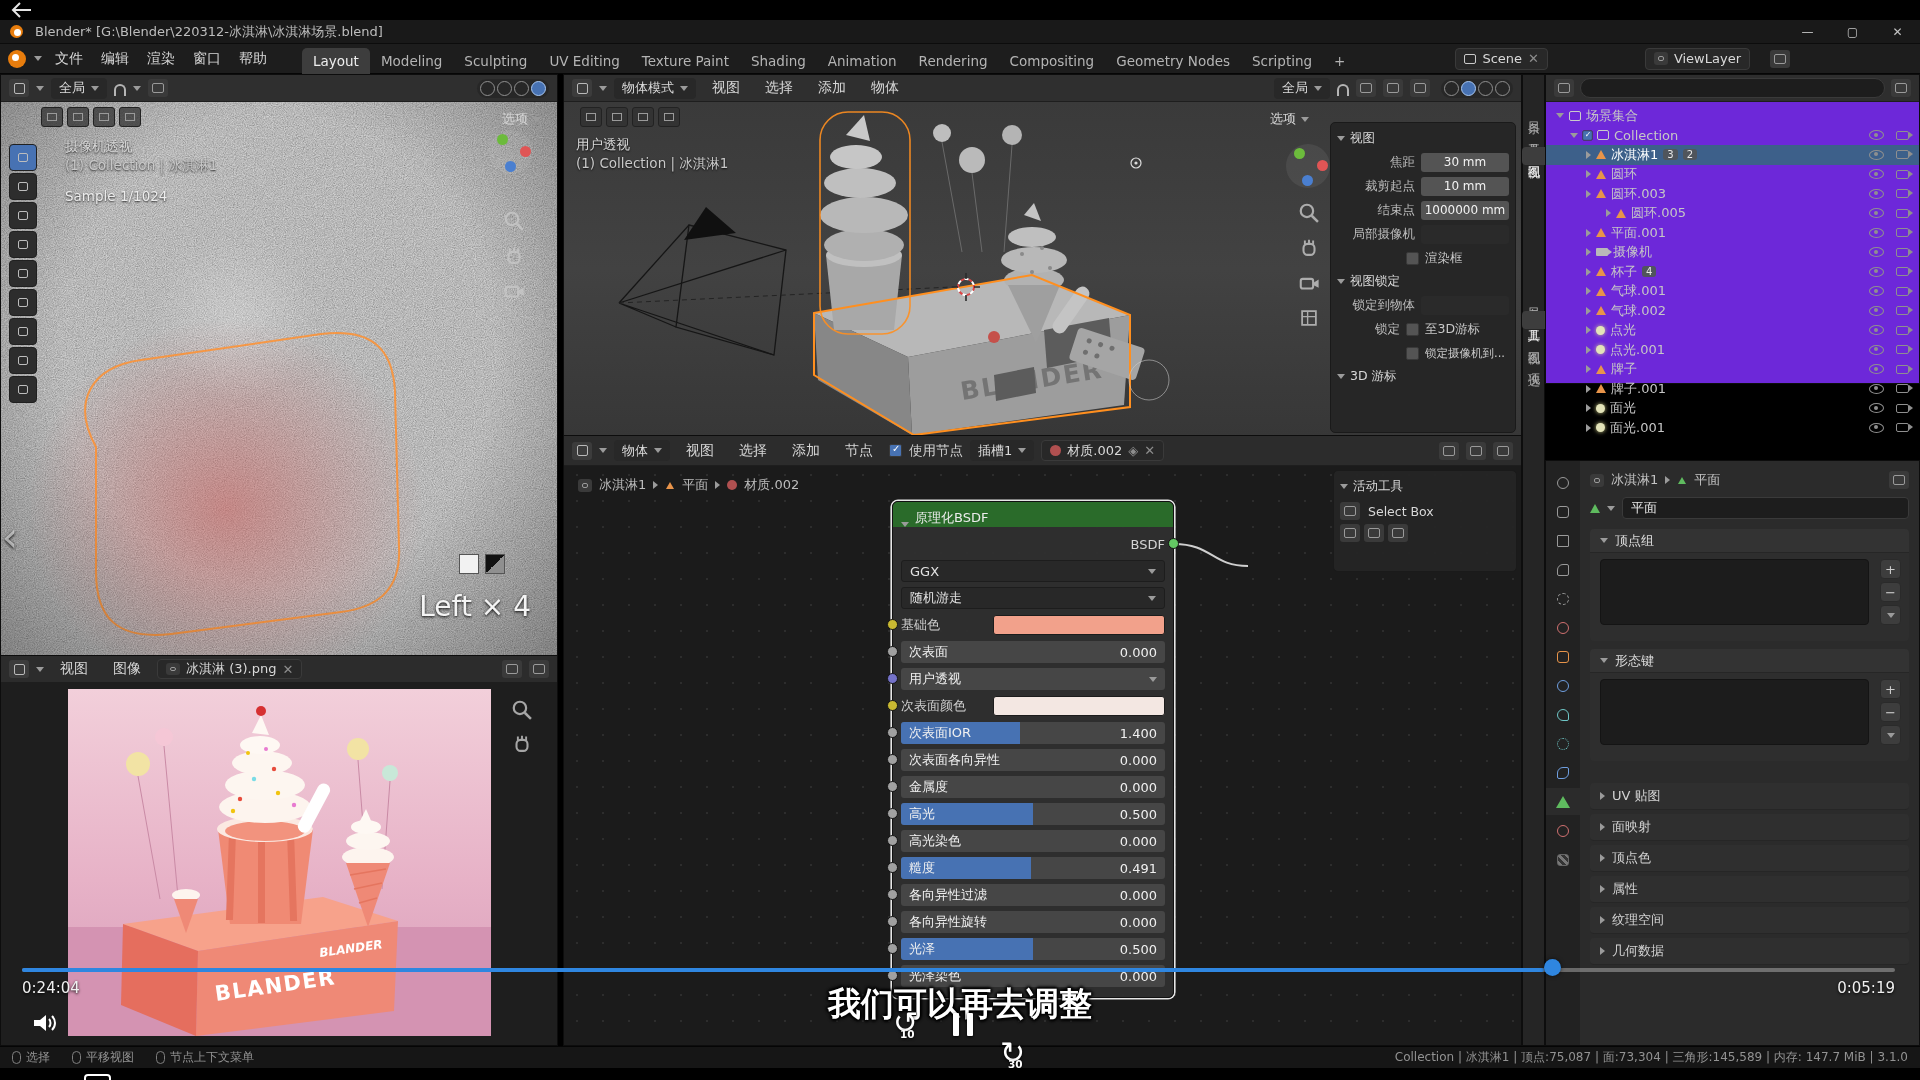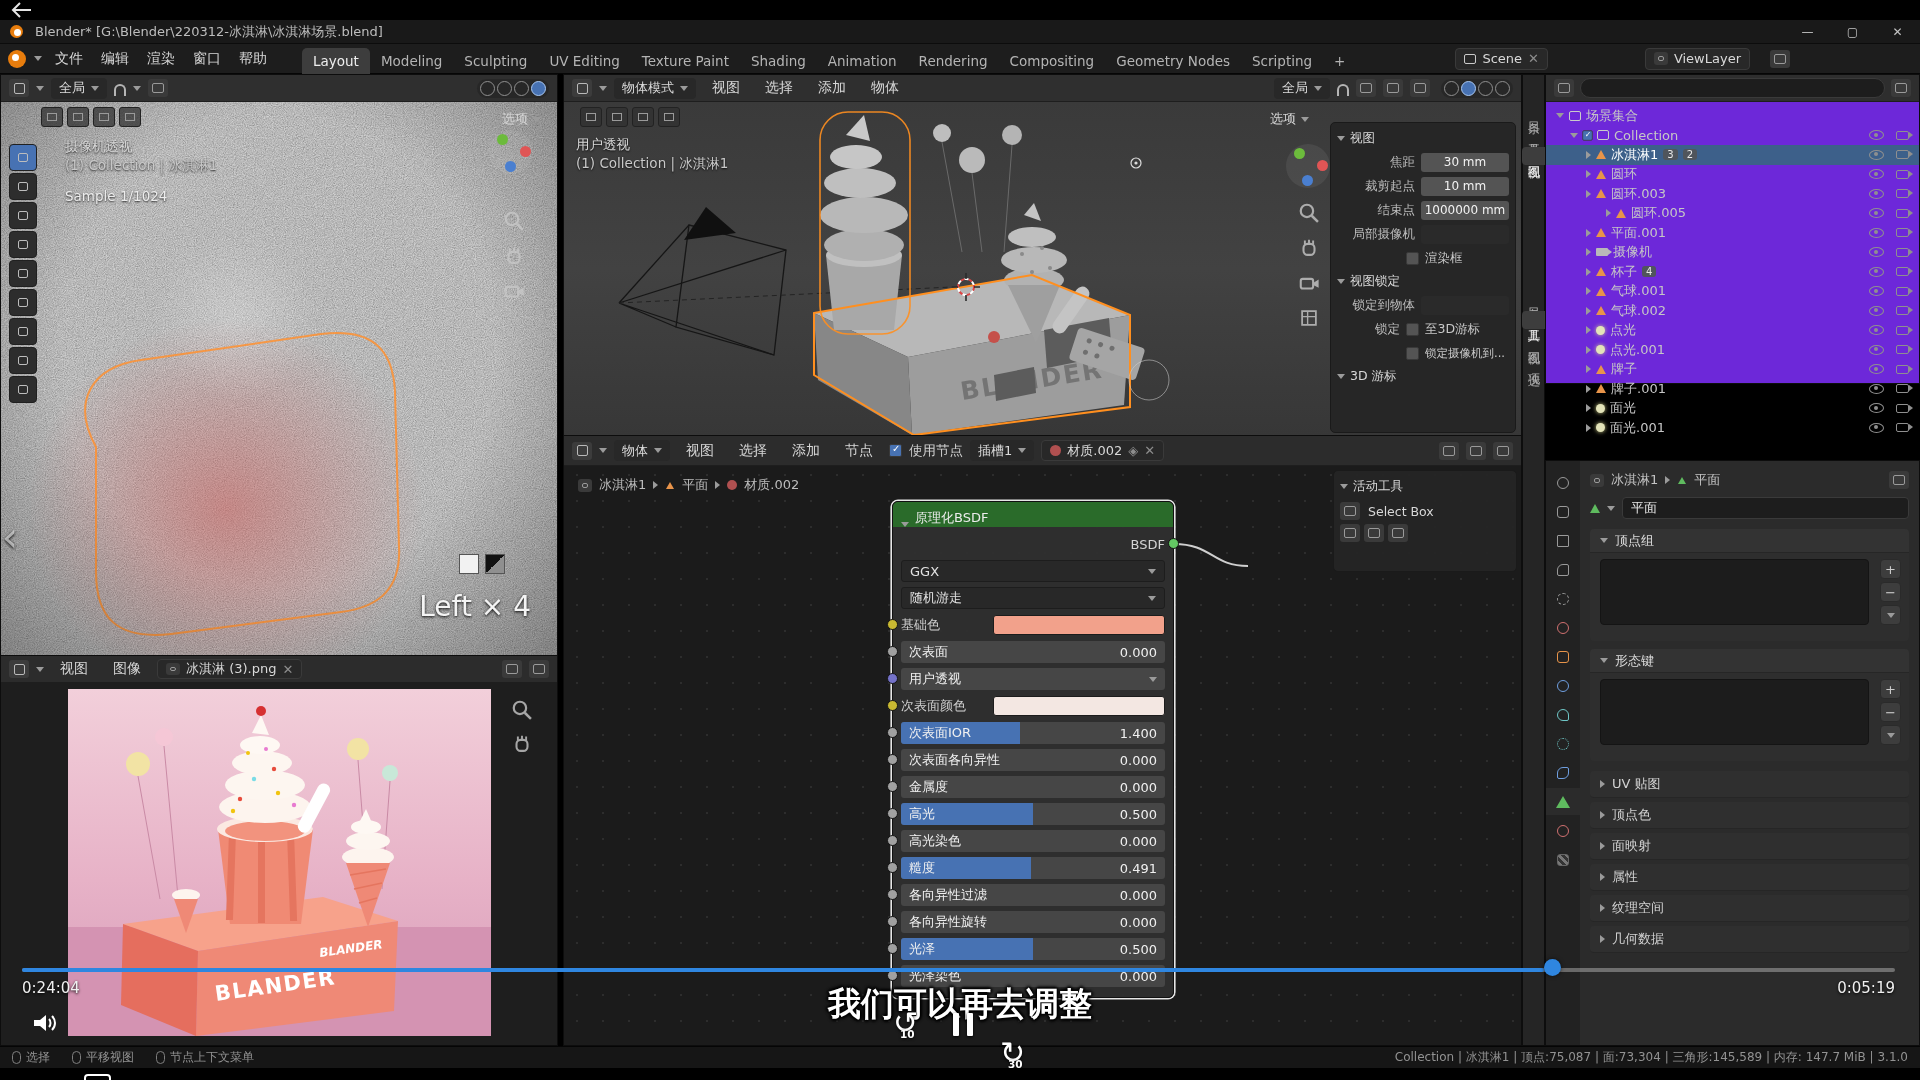--- a/index.html
+++ b/index.html
@@ -1023,32 +1023,32 @@
         <div class="pside">
           <div class="pbtn">+</div>
           <div class="pbtn">−</div>
           <div class="pbtn">
               <span class="chev"></span>
             </div>
         </div>
       </div>
     </div>
 
-    <div style="margin-top:10px">
+    <div style="margin-top:22px">
       <div class="pclosed">
           <span class="chevr"></span>
           <span>UV 贴图</span>
         </div>
       <div class="pclosed">
           <span class="chevr"></span>
-          <span>顶点色</span>
+          <span>面映射</span>
         </div>
       <div class="pclosed">
           <span class="chevr"></span>
-          <span>面映射</span>
+          <span>顶点色</span>
         </div>
       <div class="pclosed">
           <span class="chevr"></span>
           <span>属性</span>
         </div>
       <div class="pclosed">
           <span class="chevr"></span>
           <span>纹理空间</span>
         </div>
       <div class="pclosed">

